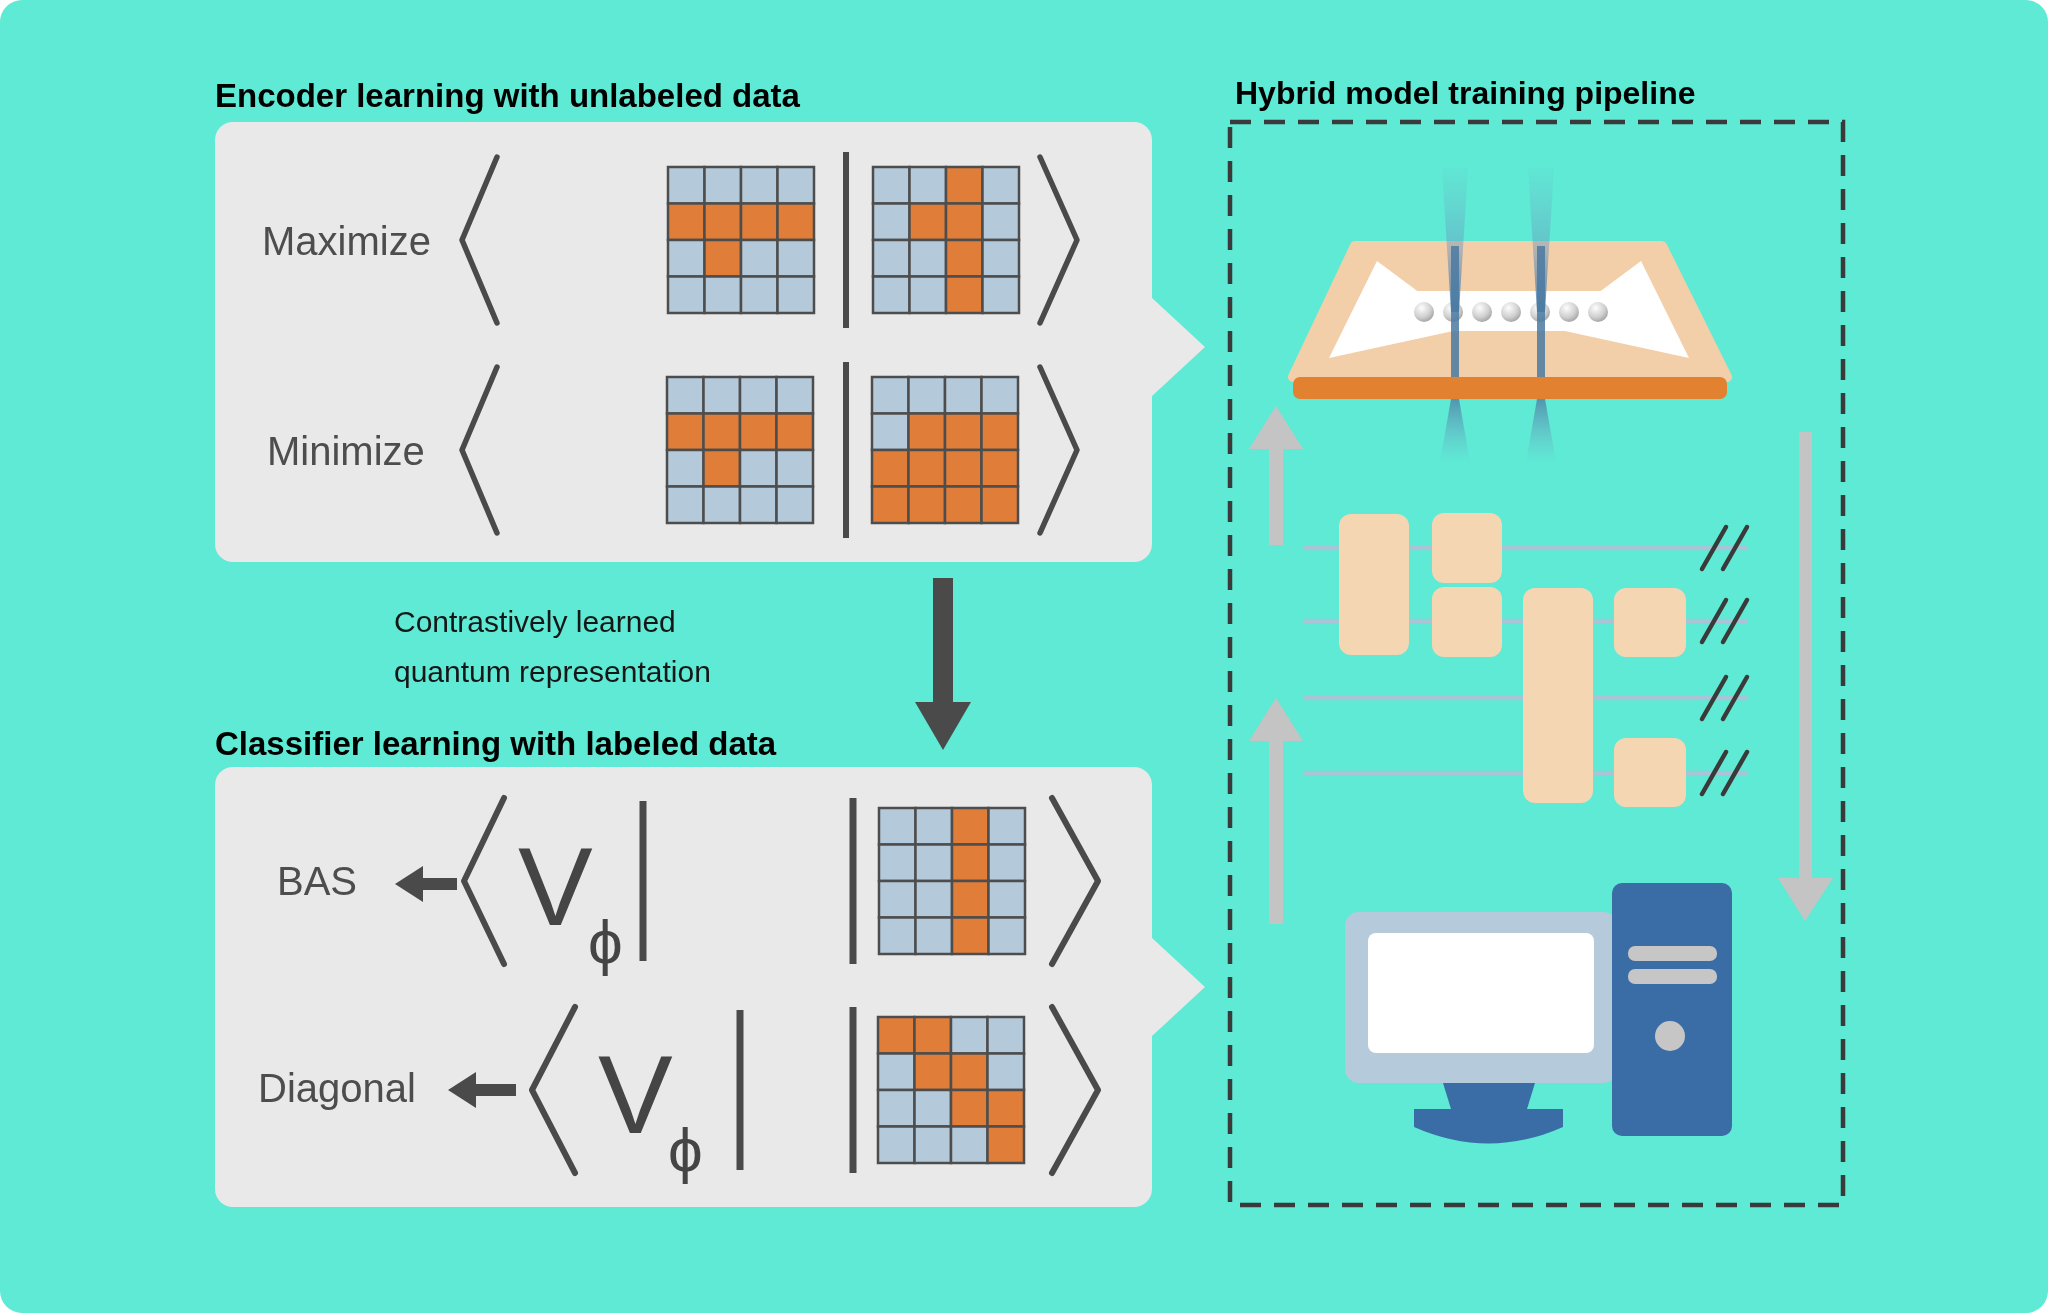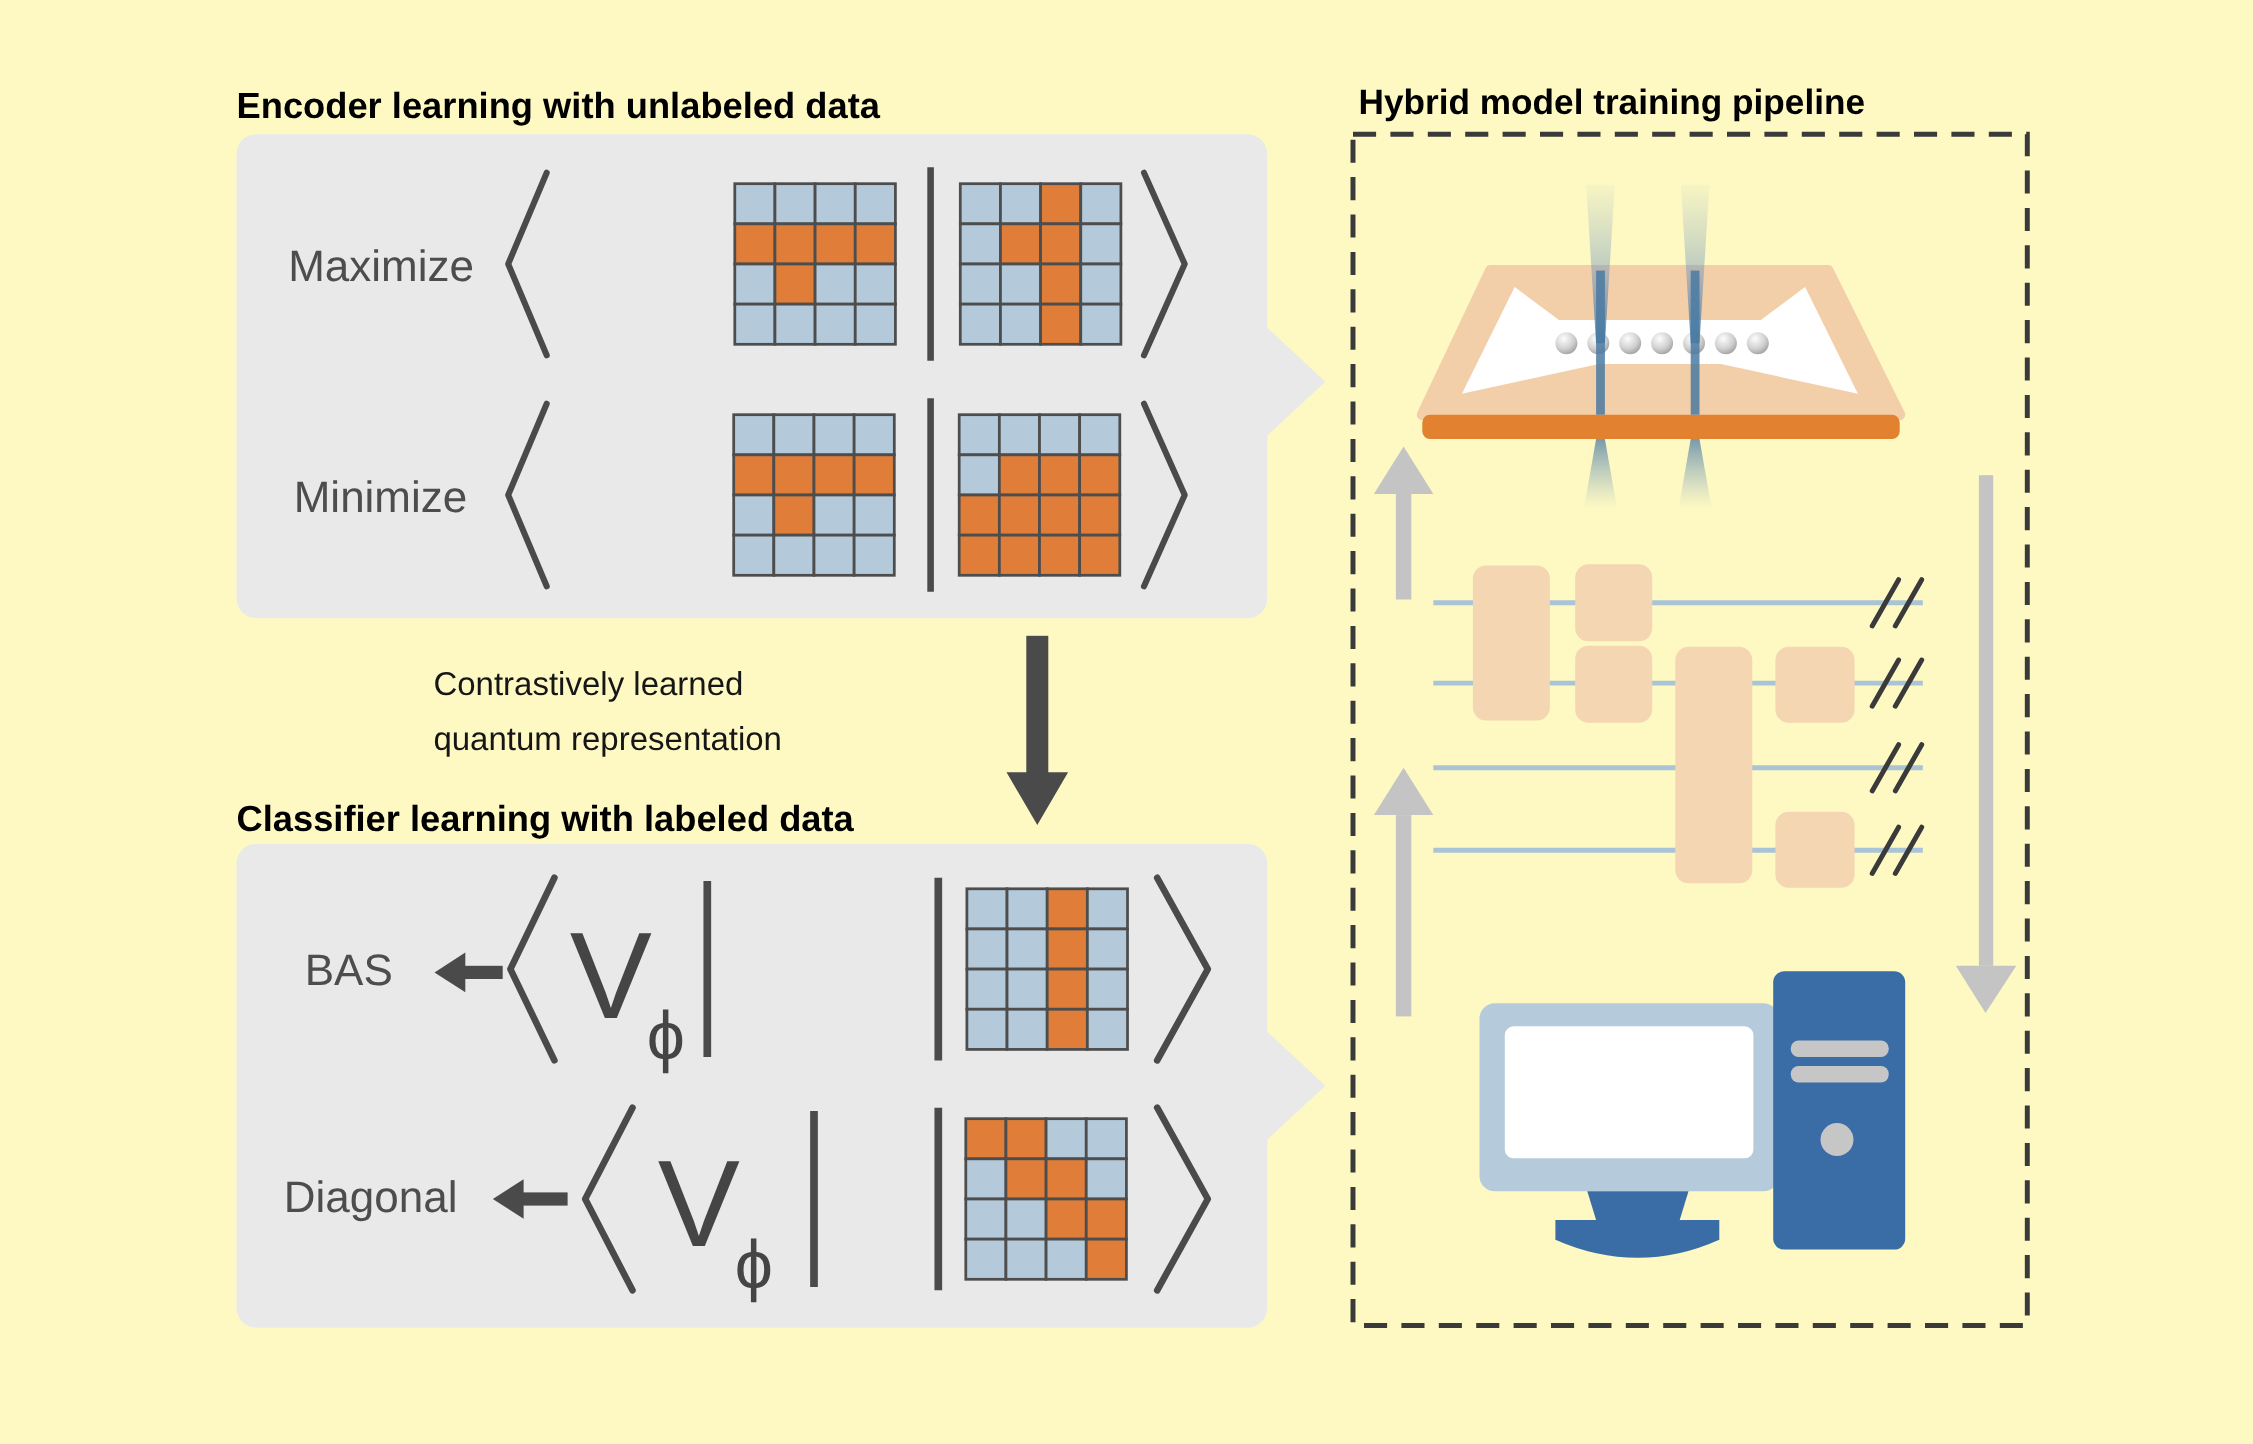--- a/index.html
+++ b/index.html
@@ -1,17 +1,17 @@
 <!DOCTYPE html>
 <html style="--panel-bg: #e9e9e9; --cell-blue: #b4cada; --cell-orange: #e07d38; --grid-line: #4d4d4d; --dark-gray: #4a4a4a; --text-black: #000000; --label-gray: #4d4d4d; --light-gray-arrow: #c4c4c4; --gate-peach: #f4d6b3; --trap-tan: #f2cfa9; --trap-base-orange: #e2812f; --wire-blue: #a9c3d7; --beam-blue: #4a7aa2; --computer-blue: #3a6ca6; --monitor-light-blue: #b5cbdc; --vent-gray: #c6c6c6; --dashed-border: #3a3a3a; --screen-white: #ffffff;"><head>
 <meta charset="utf-8">
 <style>
   html,body{margin:0;padding:0;background:#ffffff;}
   body{font-family:"Liberation Sans","DejaVu Sans",sans-serif;}
-  .stage{position:relative;width:2048px;height:1313px;background:#fef9c3;overflow:hidden;}
+  .stage{position:relative;width:2048px;height:1313px;background:#5eead4;overflow:hidden;border-radius:22px;}
   svg{display:block;}
   text{font-family:"Liberation Sans","DejaVu Sans",sans-serif;}
   .panel-title{font-size:33px;font-weight:bold;fill:var(--text-black);}
   .pipeline-title{font-size:32px;font-weight:bold;fill:var(--text-black);}
   .row-label{font-size:40px;fill:var(--label-gray);}
   .caption{font-size:30px;fill:#161616;}
   .op-v{font-size:112px;fill:#454545;}
   .op-sub{font-size:62px;fill:#454545;}
   .braket{fill:none;stroke:var(--dark-gray);stroke-linecap:round;stroke-linejoin:round;}
 </style>

